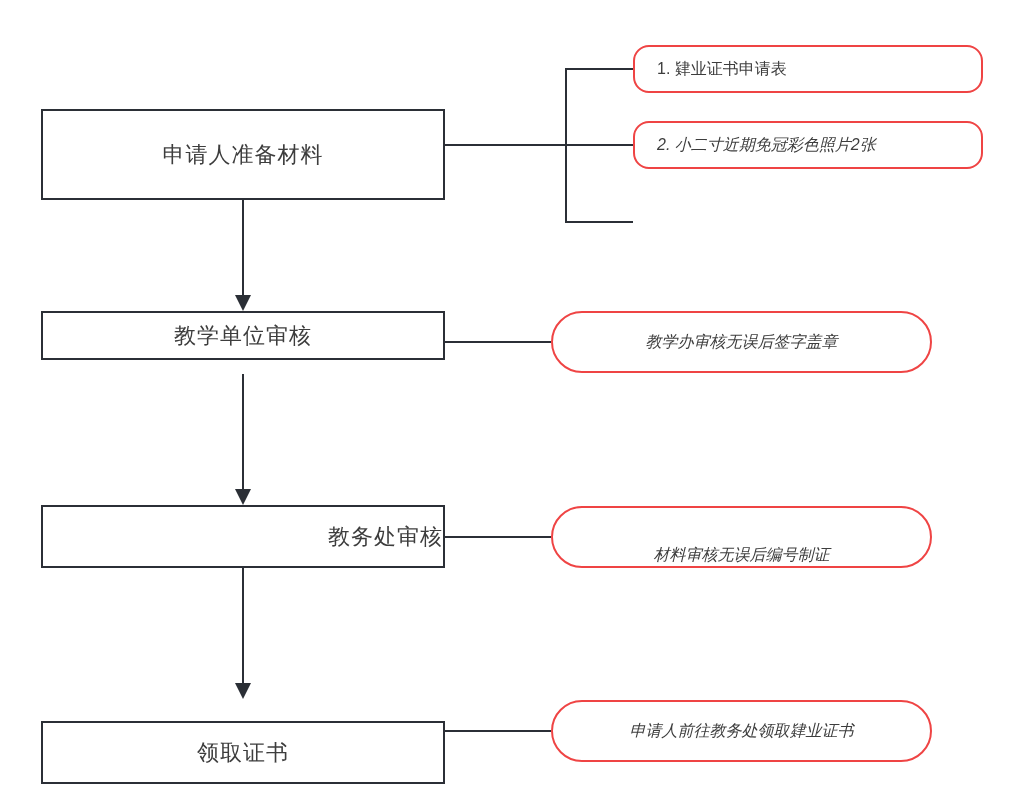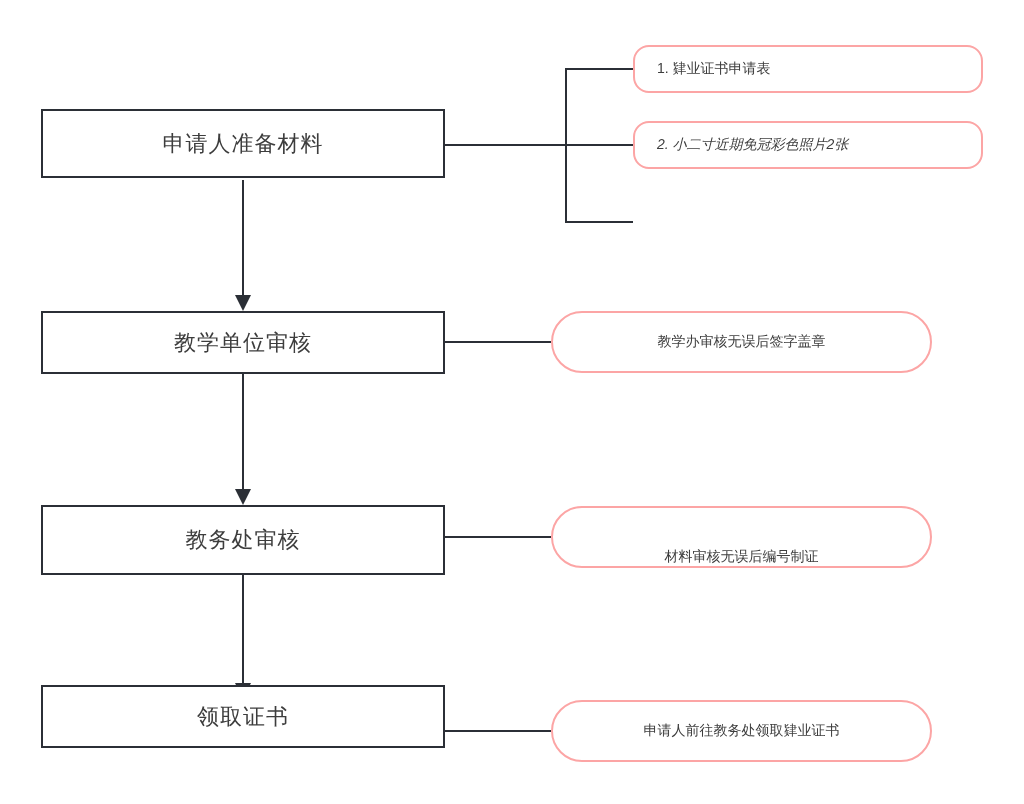--- a/index.html
+++ b/index.html
@@ -27,48 +27,49 @@
     align-items: center;
     justify-content: center;
     font-size: 22px;
     color: #3d3d3d;
     letter-spacing: 1px;
     z-index: 2;
   }
   .pill-node {
     position: absolute;
     box-sizing: border-box;
-    border: 2px solid #fca5a5;
+    border: 2px solid #ef4444;
     background: #ffffff;
     display: flex;
     align-items: center;
-    font-size: 14px;
+    font-size: 16px;
     color: #3d3d3d;
     z-index: 2;
   }
   .pill-top {
     left: 633px;
     width: 350px;
     height: 48px;
     border-radius: 16px;
     padding-left: 22px;
     justify-content: flex-start;
   }
   .pill-side {
     left: 551px;
     width: 381px;
     height: 62px;
     border-radius: 31px;
     justify-content: center;
+    font-style: italic;
   }
   
-  .step-1 { top: 109px; height: 69px; }
-  .step-2 { top: 311px; height: 63px; }
-  .step-3 { top: 505px; height: 70px; }
-  .step-4 { top: 685px; height: 63px; }
+  .step-1 { top: 109px; height: 91px; }
+  .step-2 { top: 311px; height: 49px; }
+  .step-3 { top: 505px; height: 63px; justify-content: flex-end; }
+  .step-4 { top: 721px; height: 63px; }
   .mat-1 { top: 45px;  }
   .mat-2 { top: 121px; font-style: italic; }
   .mat-3 { top: 198px; }
   .note-1 { top: 311px; }
   .note-2 { top: 506px; align-items: flex-end; }
   .note-3 { top: 700px; align-items: center; }
   
   .line {
     position: absolute;
     background: #2b2f36;

